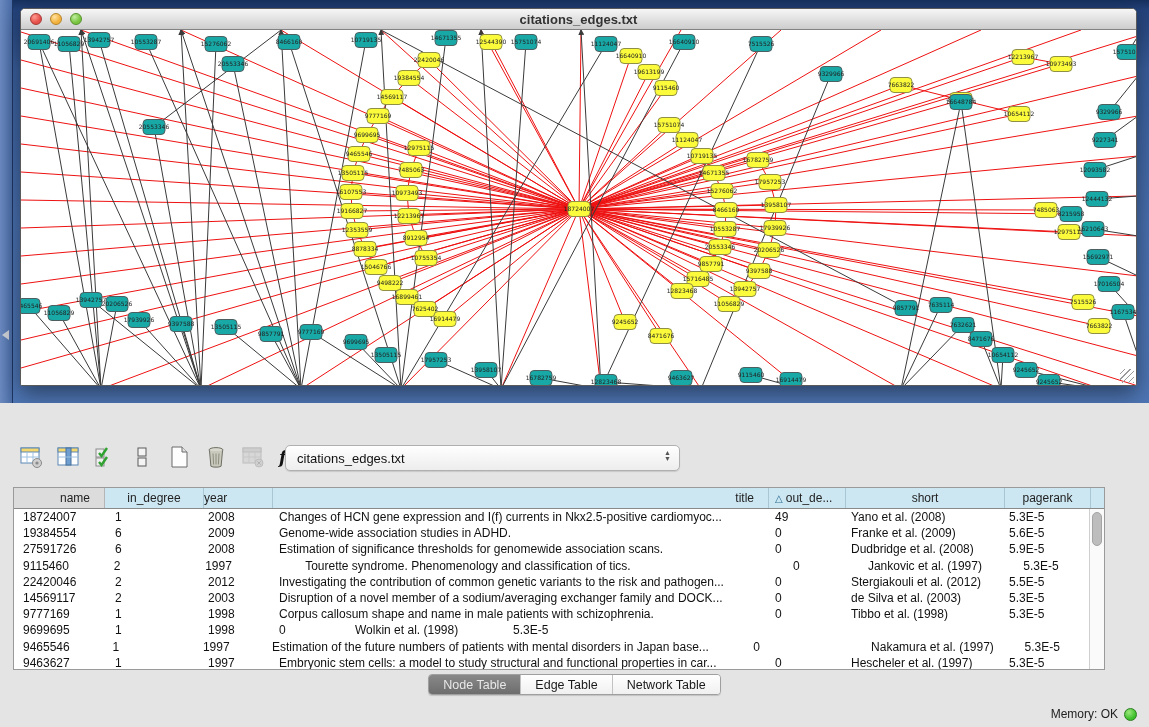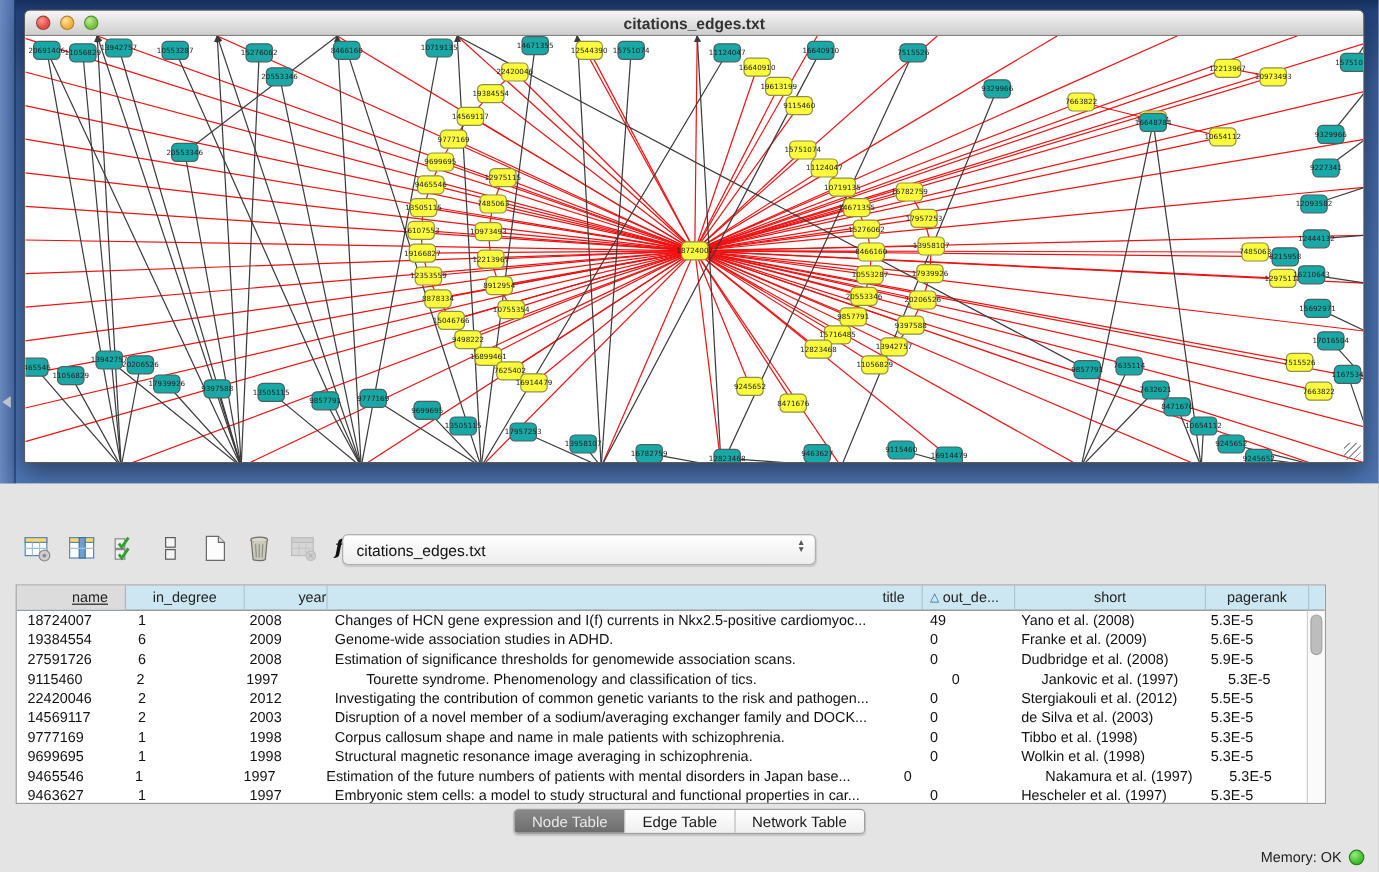--- a/index.html
+++ b/index.html
@@ -816,27 +816,27 @@
     <div class="table-select">
       <span>citations_edges.txt</span>
       <span class="select-stepper">
           <span>▲</span>
           <span>▼</span>
         </span>
     </div>
 
     <div class="grid">
       <div class="grid-head">
-          <div class="gh-cell gray" style="width: 91px; justify-content: flex-end; padding-right: 14px; text-decoration: underline;">
+          <div class="gh-cell gray" style="width: 91px; justify-content: flex-end; padding-right: 14px;">
             <span>name</span>
           </div>
           <div class="gh-cell" style="width: 99px; justify-content: center;">
             <span>in_degree</span>
           </div>
-          <div class="gh-cell" style="width: 69px; justify-content: flex-end;">
+          <div class="gh-cell" style="width: 69px; justify-content: flex-start;">
             <span>year</span>
           </div>
           <div class="gh-cell" style="width: 496px; justify-content: flex-end; padding-right: 14px;">
             <span>title</span>
           </div>
           <div class="gh-cell" style="width: 77px; justify-content: flex-start; padding-left: 6px;">
             <span class="sort">△</span>
             <span>out_de...</span>
           </div>
           <div class="gh-cell" style="width: 159px; justify-content: center;">
@@ -907,21 +907,20 @@
             <div class="cell" style="width: 69px; padding-left: 4px;">1998</div>
             <div class="cell" style="width: 496px; padding-left: 6px;">Corpus callosum shape and name in male patients with schizophrenia.</div>
             <div class="cell" style="width: 77px; padding-left: 6px;">0</div>
             <div class="cell" style="width: 159px; padding-left: 5px;">Tibbo et al. (1998)</div>
             <div class="cell" style="width: 86px; padding-left: 4px;">5.3E-5</div>
           </div>
           <div class="row">
             <div class="cell" style="width: 91px; padding-left: 9px;">9699695</div>
             <div class="cell" style="width: 99px; padding-left: 10px;">1</div>
             <div class="cell" style="width: 69px; padding-left: 4px;">1998</div>
-            <div class="cell" style="width: 496px; padding-left: 6px;">Structural magnetic resonance image averaging in schizophrenia.</div>
             <div class="cell" style="width: 77px; padding-left: 6px;">0</div>
             <div class="cell" style="width: 159px; padding-left: 5px;">Wolkin et al. (1998)</div>
             <div class="cell" style="width: 86px; padding-left: 4px;">5.3E-5</div>
           </div>
           <div class="row">
             <div class="cell" style="width: 91px; padding-left: 9px;">9465546</div>
             <div class="cell" style="width: 99px; padding-left: 10px;">1</div>
             <div class="cell" style="width: 69px; padding-left: 4px;">1997</div>
             <div class="cell" style="width: 496px; padding-left: 6px;">Estimation of the future numbers of patients with mental disorders in Japan base...</div>
             <div class="cell" style="width: 77px; padding-left: 6px;">0</div>

